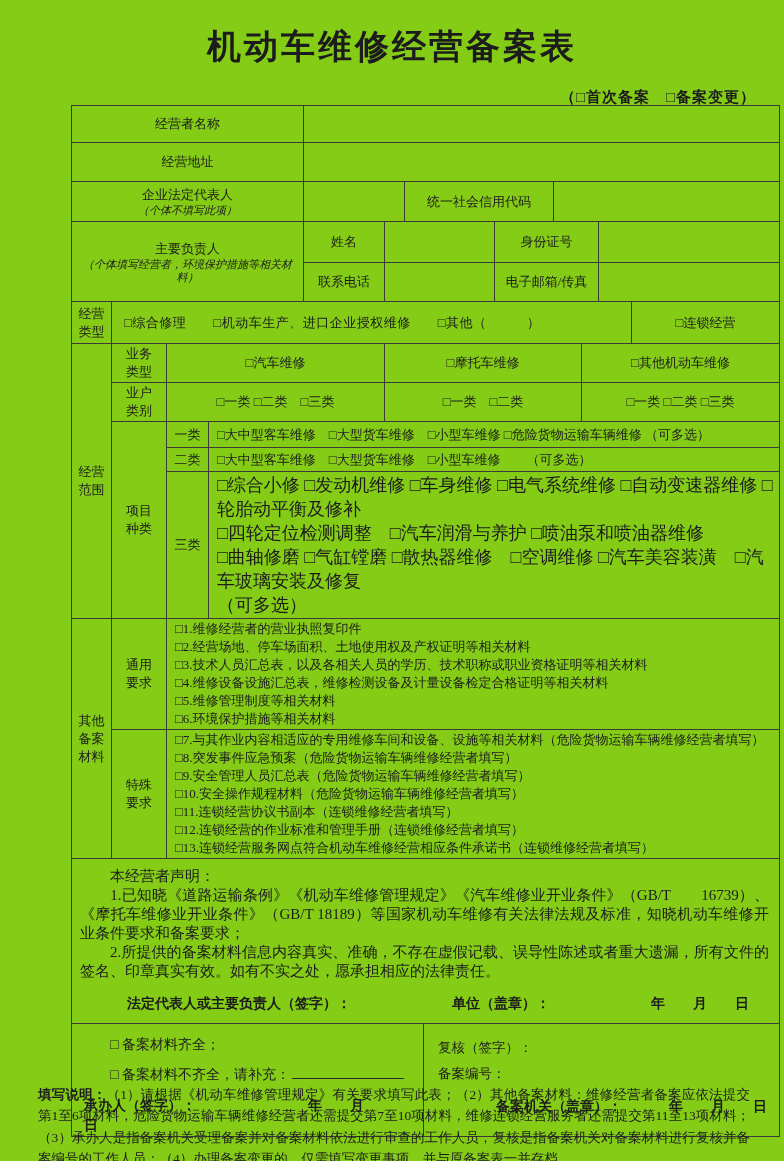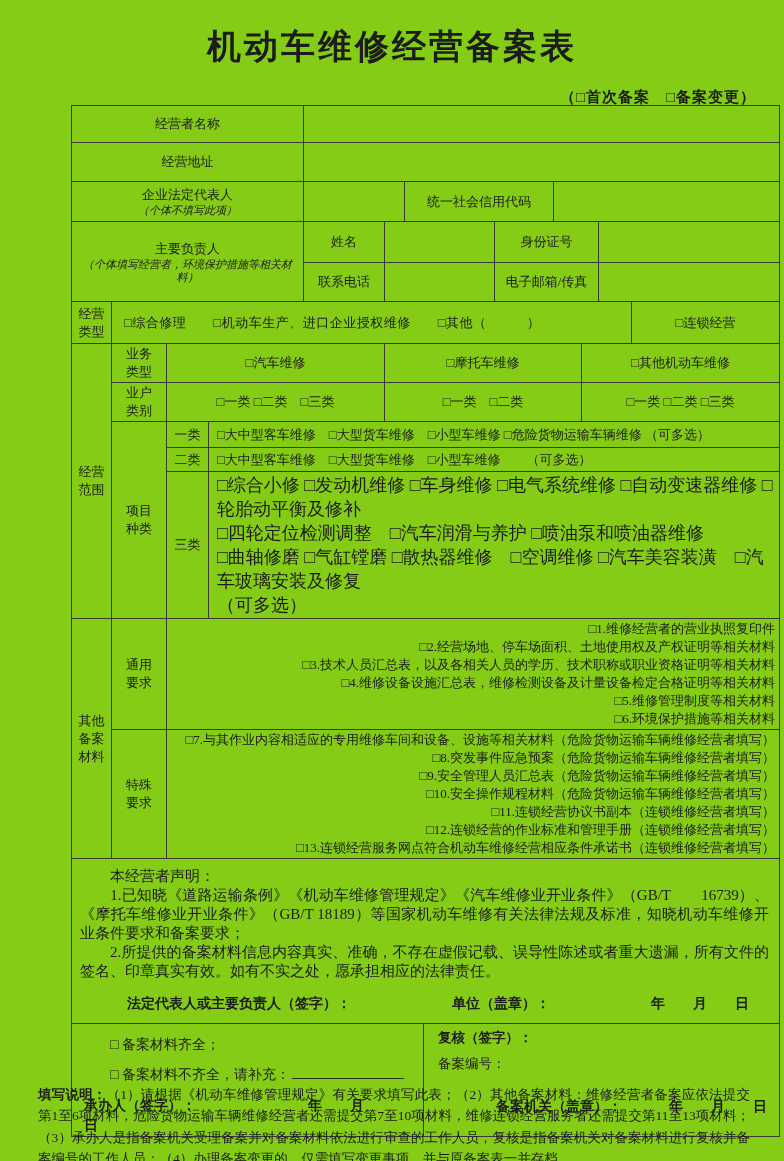--- a/index.html
+++ b/index.html
@@ -21,34 +21,34 @@
   td{
     border:1px solid #3a3a3a;font-size:13px;padding:1px 4px;
     overflow:hidden;vertical-align:middle;
   }
   .lab{text-align:center;}
   .pre{white-space:pre-line;}
   .note{font-style:italic;font-size:11px;line-height:13px;}
   .lab .t{font-size:13px;}
   .opts{text-align:left;padding-left:12px;letter-spacing:.5px;}
   .items{text-align:left;padding-left:8px;}
-  .items div{line-height:18px;text-align:right;}
+  .items div{line-height:18px;}
   .class3{line-height:24px;font-size:18px;text-align:left;padding-left:8px;}
   .center{text-align:center;}
   .decl-cell{vertical-align:top;padding:0;}
   .decl{white-space:pre-line;font-size:15px;line-height:19px;padding:8px 10px 0 8px;text-align:justify;}
   .sigrow{display:flex;justify-content:space-between;font-weight:bold;font-size:14px;
           padding:14px 30px 10px 55px;}
   .rev-left{vertical-align:top;padding:0;}
   .rev-left .opt{margin:12px 0 0 38px;font-size:14px;}
   .fill-line{display:inline-block;width:112px;border-bottom:1px solid #2a2a2a;height:12px;margin-left:2px;}
   .handler{margin:12px 0 0 12px;font-weight:bold;font-size:14px;white-space:pre-line;line-height:20px;}
   .rev-right{vertical-align:top;padding:0;}
   .rev-right-in{display:flex;flex-direction:column;height:104px;font-size:13.5px;}
-  .rev-right-in .l1{margin:5px 0 0 14px;font-weight:bold;}
+  .rev-right-in .l1{margin:15px 0 0 14px;}
   .rev-right-in .l2{margin:8px 0 0 14px;}
   .authority-row{margin-top:auto;display:flex;justify-content:space-between;
                  font-weight:bold;font-size:14px;padding:0 12px 12px 72px;}
   .footnote{
     position:absolute;left:38px;top:1070px;width:712px;
     font-size:13.5px;line-height:21.5px;text-align:justify;
   }
   .footnote .fl{font-weight:bold;}
 </style>
 </head>

